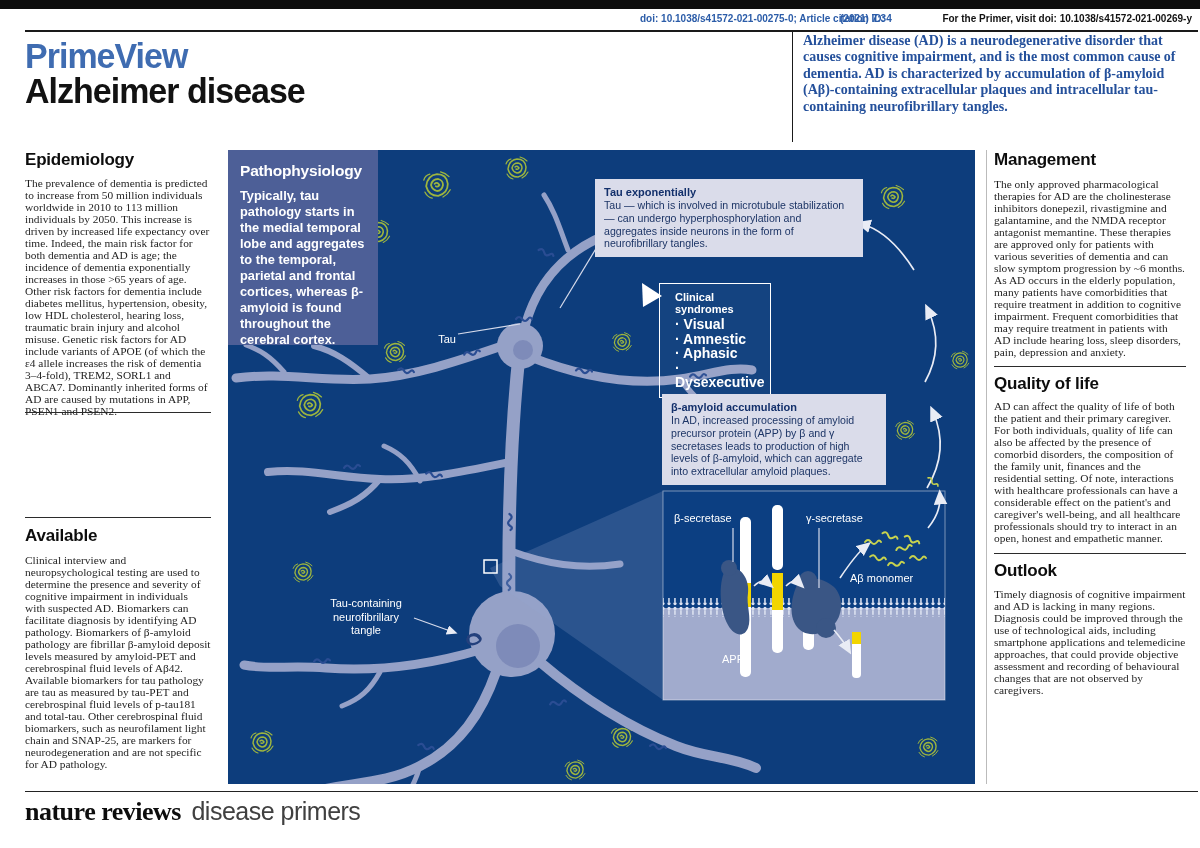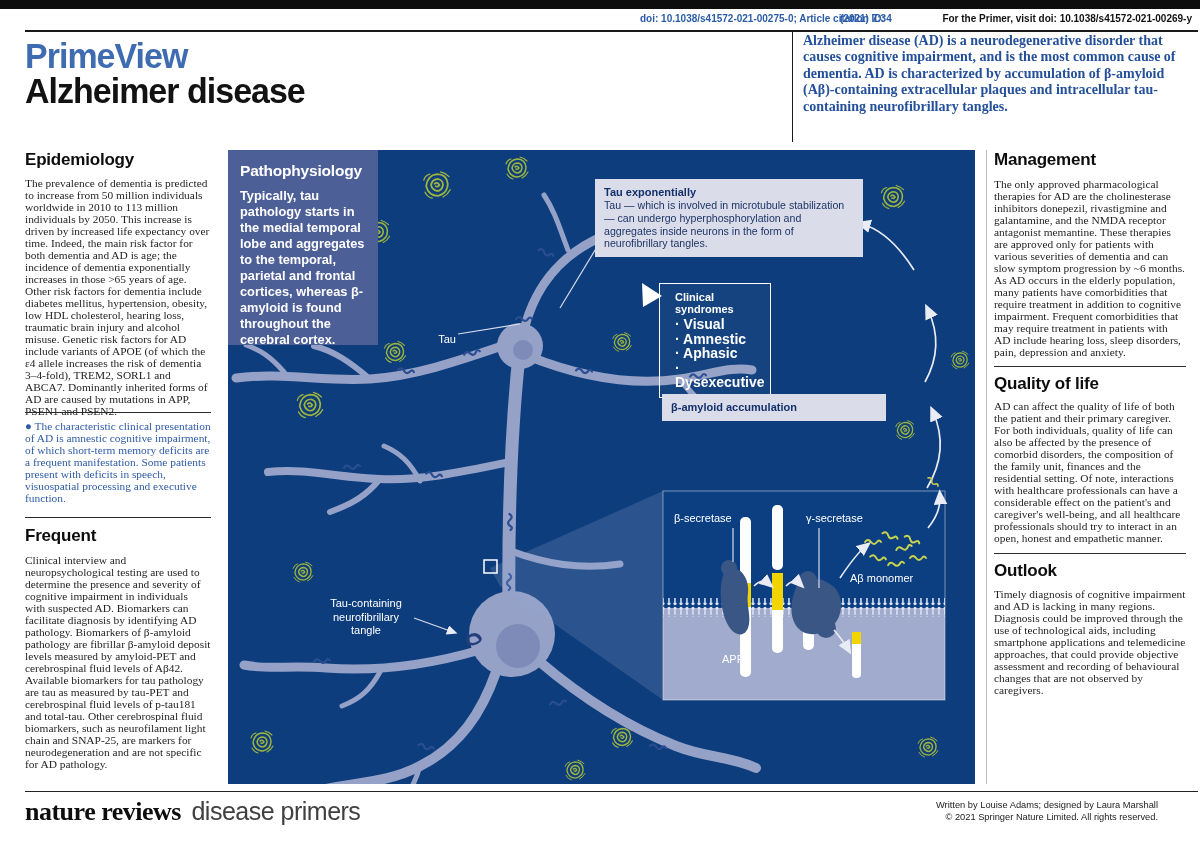--- a/index.html
+++ b/index.html
@@ -61,23 +61,22 @@
   <div class="abs" id="rule-top"></div>
   <div class="abs" id="intro-vrule"></div>
 
   <div class="abs brand">PrimeView</div>
   <div class="abs title">Alzheimer disease</div>
   <div class="abs intro">Alzheimer disease (AD) is a neurodegenerative disorder that causes cognitive impairment, and is the most common cause of dementia. AD is characterized by accumulation of β-amyloid (Aβ)-containing extracellular plaques and intracellular tau-containing neurofibrillary tangles.</div>
 
   <div class="abs colhead" style="left:25px;top:150px;">Epidemiology</div>
   <div class="abs colbody" style="left:25px;top:177px;width:186px;">The prevalence of dementia is predicted to increase from 50 million individuals worldwide in 2010 to 113 million individuals by 2050. This increase is driven by increased life expectancy over time. Indeed, the main risk factor for both dementia and AD is age; the incidence of dementia exponentially increases in those &gt;65 years of age. Other risk factors for dementia include diabetes mellitus, hypertension, obesity, low HDL cholesterol, hearing loss, traumatic brain injury and alcohol misuse. Genetic risk factors for AD include variants of APOE (of which the ε4 allele increases the risk of dementia 3–4-fold), TREM2, SORL1 and ABCA7. Dominantly inherited forms of AD are caused by mutations in APP, PSEN1 and PSEN2.</div>
   <div class="abs hrule" style="left:25px;top:412px;width:186px;"></div>
-  <div class="abs colbody highlight" style="left:25px;top:420px;width:186px;">● The characteristic clinical presentation of AD is amnestic cognitive impairment, of which short-term memory deficits are a frequent manifestation. Some patients present with deficits in speech, visuospatial processing and executive function.</div>
   <div class="abs hrule" style="left:25px;top:517px;width:186px;"></div>
-  <div class="abs colhead" style="left:25px;top:526px;">Frequent</div>
+  <div class="abs colhead" style="left:25px;top:526px;">Available</div>
   <div class="abs colbody" style="left:25px;top:554px;width:186px;">Clinical interview and neuropsychological testing are used to determine the presence and severity of cognitive impairment in individuals with suspected AD. Biomarkers can facilitate diagnosis by identifying AD pathology. Biomarkers of β-amyloid pathology are fibrillar β-amyloid deposit levels measured by amyloid-PET and cerebrospinal fluid levels of Aβ42. Available biomarkers for tau pathology are tau as measured by tau-PET and cerebrospinal fluid levels of p-tau181 and total-tau. Other cerebrospinal fluid biomarkers, such as neurofilament light chain and SNAP-25, are markers for neurodegeneration and are not specific for AD pathology.</div>
 
   <div class="abs" id="panel">
     <svg id="panel-svg" viewBox="0 0 747 634">
       <defs>
         <marker id="ah" markerWidth="9" markerHeight="9" refX="5" refY="4" orient="auto">
           <path d="M0 0 L9 4 L0 8 Z" fill="#e9ecf5"></path>
         </marker>
         <g id="plq" fill="none" stroke="#9db53f" stroke-width="1.5" stroke-linecap="round">
           <path d="M-9 1 Q-8 -8 0 -9 Q8 -9 9 -1 Q9 7 1 9 Q-7 9 -9 1 Z"></path>
@@ -242,20 +241,21 @@
       <div>
           <div class="syn-item">· Visual</div>
           <div class="syn-item">· Amnestic</div>
           <div class="syn-item">· Aphasic</div>
           <div class="syn-item">· Dysexecutive</div>
         </div>
     </div>
 
     <div class="pbox callout" id="amybox">
       <p class="ct">β-amyloid accumulation</p>
+      <p class="cb">In AD, increased processing of amyloid precursor protein (APP) by β and γ secretases leads to production of high levels of β-amyloid, which can aggregate into extracellular amyloid plaques.</p>
     </div>
 
 
     <div class="plabel" style="left:160px;top:183px;width:68px;text-align:right;">Tau</div>
     <div class="plabel prelines" style="left:88px;top:447px;width:100px;text-align:center;">Tau-containing
 neurofibrillary
 tangle</div>
     <div class="plabel" style="left:446px;top:362px;">β-secretase</div>
     <div class="plabel" style="left:578px;top:362px;">γ-secretase</div>
     <div class="plabel" style="left:622px;top:422px;width:95px;">Aβ monomer</div>
@@ -270,18 +270,14 @@
   <div class="abs colbody" style="left:994px;top:400px;width:192px;">AD can affect the quality of life of both the patient and their primary caregiver. For both individuals, quality of life can also be affected by the presence of comorbid disorders, the composition of the family unit, finances and the residential setting. Of note, interactions with healthcare professionals can have a considerable effect on the patient's and caregiver's well-being, and all healthcare professionals should try to interact in an open, honest and empathetic manner.</div>
   <div class="abs hrule" style="left:994px;top:553px;width:192px;"></div>
   <div class="abs colhead" style="left:994px;top:561px;">Outlook</div>
   <div class="abs colbody" style="left:994px;top:588px;width:192px;">Timely diagnosis of cognitive impairment and AD is lacking in many regions. Diagnosis could be improved through the use of technological aids, including smartphone applications and telemedicine approaches, that could provide objective assessment and recording of behavioural changes that are not observed by caregivers.</div>
 
   <div class="abs" id="rule-bottom"></div>
   <div class="abs" style="left:25px;top:797px;">
     <span class="brandfoot-bold">nature reviews</span>
     <span class="brandfoot-light" style="margin-left:6px;">disease primers</span>
   </div>
-  <div class="abs credits">
-    <div>Written by Louise Adams; designed by Laura Marshall</div>
-    <div>© 2021 Springer Nature Limited. All rights reserved.</div>
-  </div>
 
 </div>
 
 </body></html>

